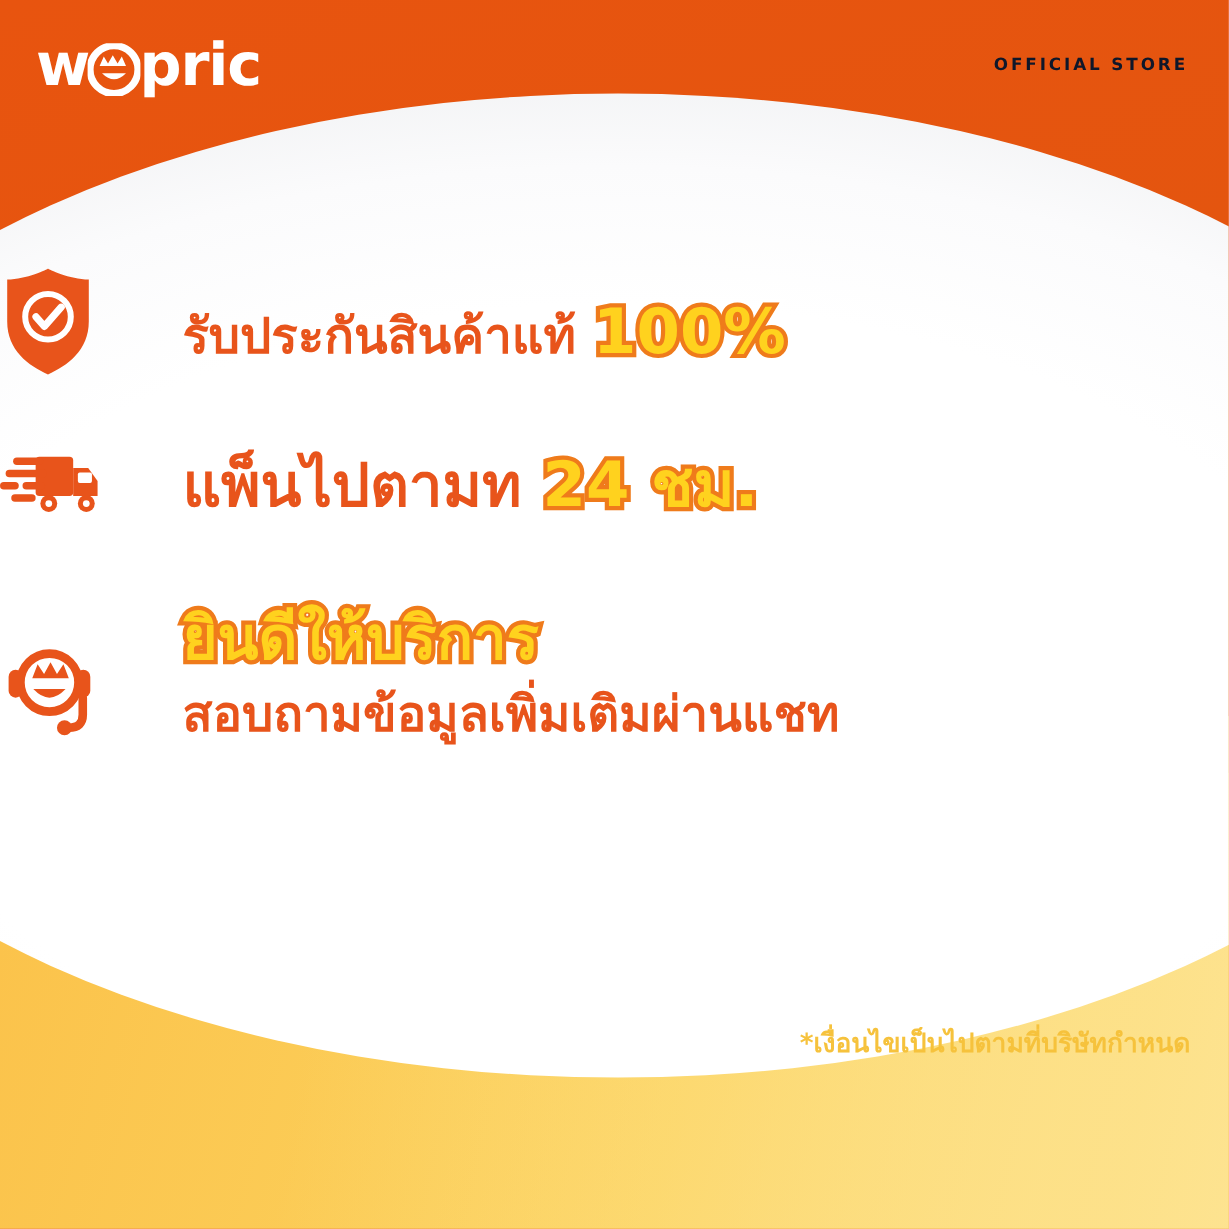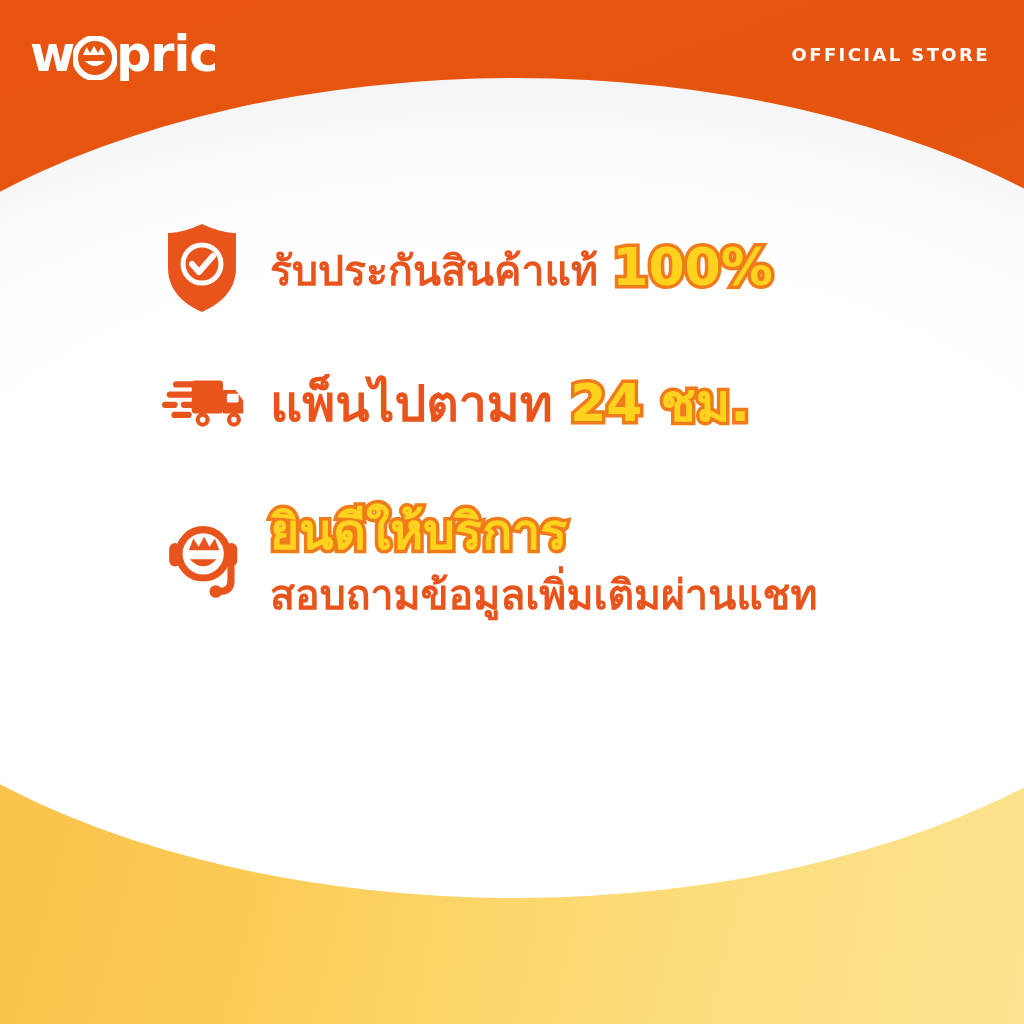--- a/index.html
+++ b/index.html
@@ -82,39 +82,39 @@
     font-family: "DejaVu Sans", "Liberation Sans", sans-serif;
   }
   .logo-mark {
     display: inline-block;
     width: 44px;
     height: 44px;
     position: relative;
     margin: 8px -1px 0 -1px;
   }
   .official-store {
-    font-size: 18px;
-    font-weight: 700;
-    color: #ffffff;
+    font-size: 14px;
+    font-weight: 700;
+    color: #0f172a;
     letter-spacing: 2.4px;
     font-family: "DejaVu Sans", "Liberation Sans", sans-serif;
   }
 
   
   .features {
     position: absolute;
     left: 0;
     top: 222px;
     width: 1024px;
     z-index: 5;
   }
   .feature-row {
     display: flex;
-    align-items: center;
-    padding-left: 162px;
+    align-items: flex-end;
+    gap: 44px;
   }
   .feature-row.row1 { margin-bottom: 52px; }
   .feature-row.row2 { margin-bottom: 56px; }
   .feature-icon {
     width: 86px;
     flex: 0 0 86px;
     display: flex;
     align-items: center;
     justify-content: flex-start;
   }
@@ -269,14 +269,15 @@
             <span class="hl-outer">ยินดีให้บริการ</span>
             <span class="hl-mid">ยินดีให้บริการ</span>
           </span>
         </div>
         <div class="thai-line sub">สอบถามข้อมูลเพิ่มเติมผ่านแชท</div>
       </div>
     </div>
 
   </div>
 
+  <div class="footnote">*เงื่อนไขเป็นไปตามที่บริษัทกำหนด</div>
 
 </div>
 
 </body></html>

